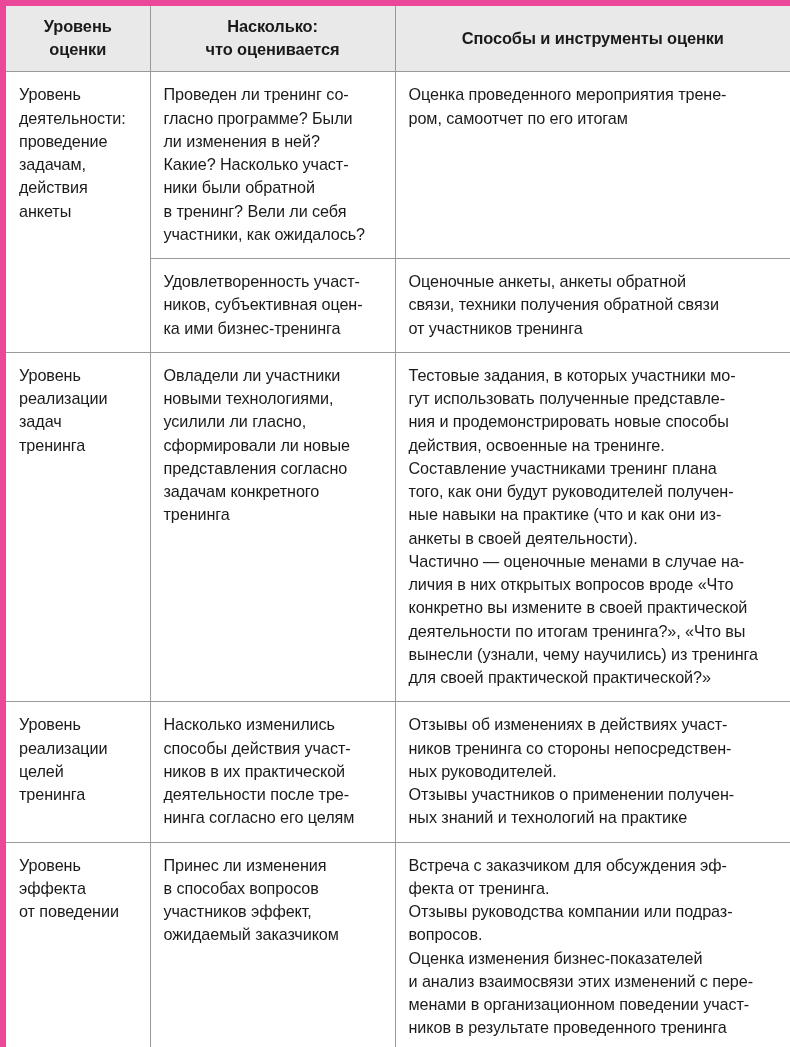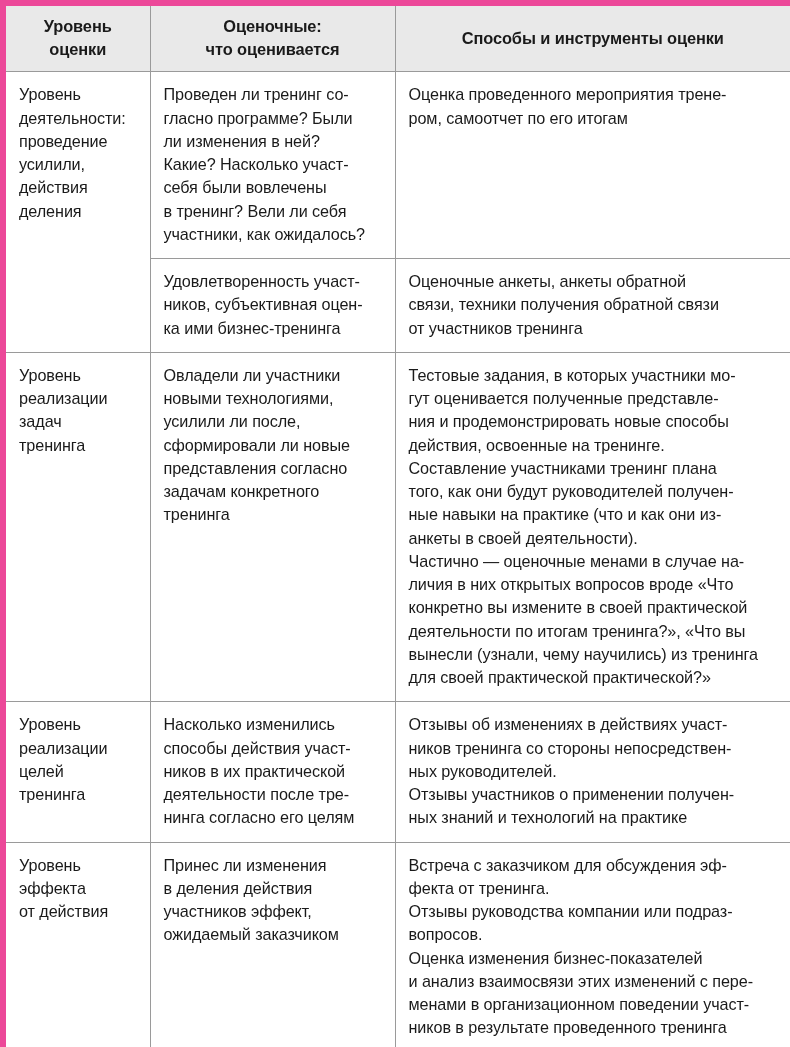--- a/index.html
+++ b/index.html
@@ -66,45 +66,45 @@
     <col class="c2">
     <col class="c3">
   </colgroup>
   <thead>
     <tr>
       <th>
         <span>Уровень</span><br>
         <span>оценки</span>
       </th>
       <th>
-        <span>Оценочные:</span><br>
+        <span>Насколько:</span><br>
         <span>что оценивается</span>
       </th>
       <th>
         <span>Способы и инструменты оценки</span>
       </th>
     </tr>
   </thead>
   <tbody>
 
     <tr>
       <td class="level-cell" rowspan="2">
         <span>Уровень</span><br>
         <span>деятельности:</span><br>
         <span>проведение</span><br>
-        <span>усилили,</span><br>
+        <span>задачам,</span><br>
         <span>действия</span><br>
-        <span>деления</span>
+        <span>анкеты</span>
       </td>
       <td>
         <span>Проведен ли тренинг со-</span><br>
         <span>гласно программе? Были</span><br>
         <span>ли изменения в ней?</span><br>
         <span>Какие? Насколько участ-</span><br>
-        <span>себя были вовлечены</span><br>
+        <span>ники были обратной</span><br>
         <span>в тренинг? Вели ли себя</span><br>
         <span>участники, как ожидалось?</span>
       </td>
       <td>
         <span>Оценка проведенного мероприятия трене-</span><br>
         <span>ром, самоотчет по его итогам</span>
       </td>
     </tr>
     <tr>
       <td>
@@ -122,29 +122,29 @@
     <tr>
       <td class="level-cell">
         <span>Уровень</span><br>
         <span>реализации</span><br>
         <span>задач</span><br>
         <span>тренинга</span>
       </td>
       <td>
         <span>Овладели ли участники</span><br>
         <span>новыми технологиями,</span><br>
-        <span>усилили ли после,</span><br>
+        <span>усилили ли гласно,</span><br>
         <span>сформировали ли новые</span><br>
         <span>представления согласно</span><br>
         <span>задачам конкретного</span><br>
         <span>тренинга</span>
       </td>
       <td>
         <span>Тестовые задания, в которых участники мо-</span><br>
-        <span>гут оценивается полученные представле-</span><br>
+        <span>гут использовать полученные представле-</span><br>
         <span>ния и продемонстрировать новые способы</span><br>
         <span>действия, освоенные на тренинге.</span><br>
         <span>Составление участниками тренинг плана</span><br>
         <span>того, как они будут руководителей получен-</span><br>
         <span>ные навыки на практике (что и как они из-</span><br>
         <span>анкеты в своей деятельности).</span><br>
         <span>Частично — оценочные менами в случае на-</span><br>
         <span>личия в них открытых вопросов вроде «Что</span><br>
         <span>конкретно вы измените в своей практической</span><br>
         <span>деятельности по итогам тренинга?», «Что вы</span><br>
@@ -173,25 +173,25 @@
         <span>ных руководителей.</span><br>
         <span>Отзывы участников о применении получен-</span><br>
         <span>ных знаний и технологий на практике</span>
       </td>
     </tr>
 
     <tr>
       <td class="level-cell">
         <span>Уровень</span><br>
         <span>эффекта</span><br>
-        <span>от действия</span>
+        <span>от поведении</span>
       </td>
       <td>
         <span>Принес ли изменения</span><br>
-        <span>в деления действия</span><br>
+        <span>в способах вопросов</span><br>
         <span>участников эффект,</span><br>
         <span>ожидаемый заказчиком</span>
       </td>
       <td>
         <span>Встреча с заказчиком для обсуждения эф-</span><br>
         <span>фекта от тренинга.</span><br>
         <span>Отзывы руководства компании или подраз-</span><br>
         <span>вопросов.</span><br>
         <span>Оценка изменения бизнес-показателей</span><br>
         <span>и анализ взаимосвязи этих изменений с пере-</span><br>

